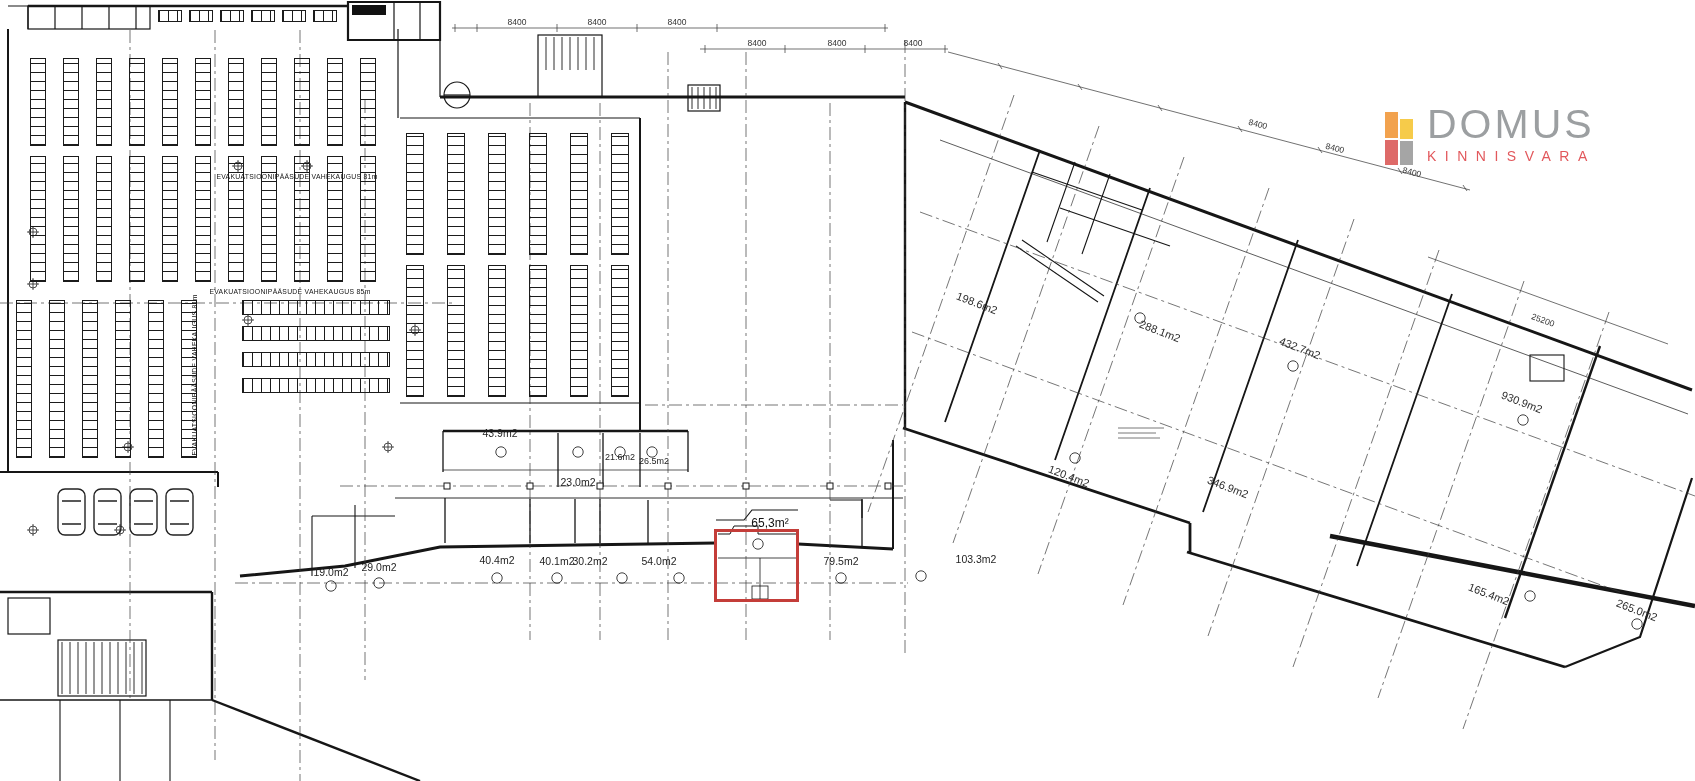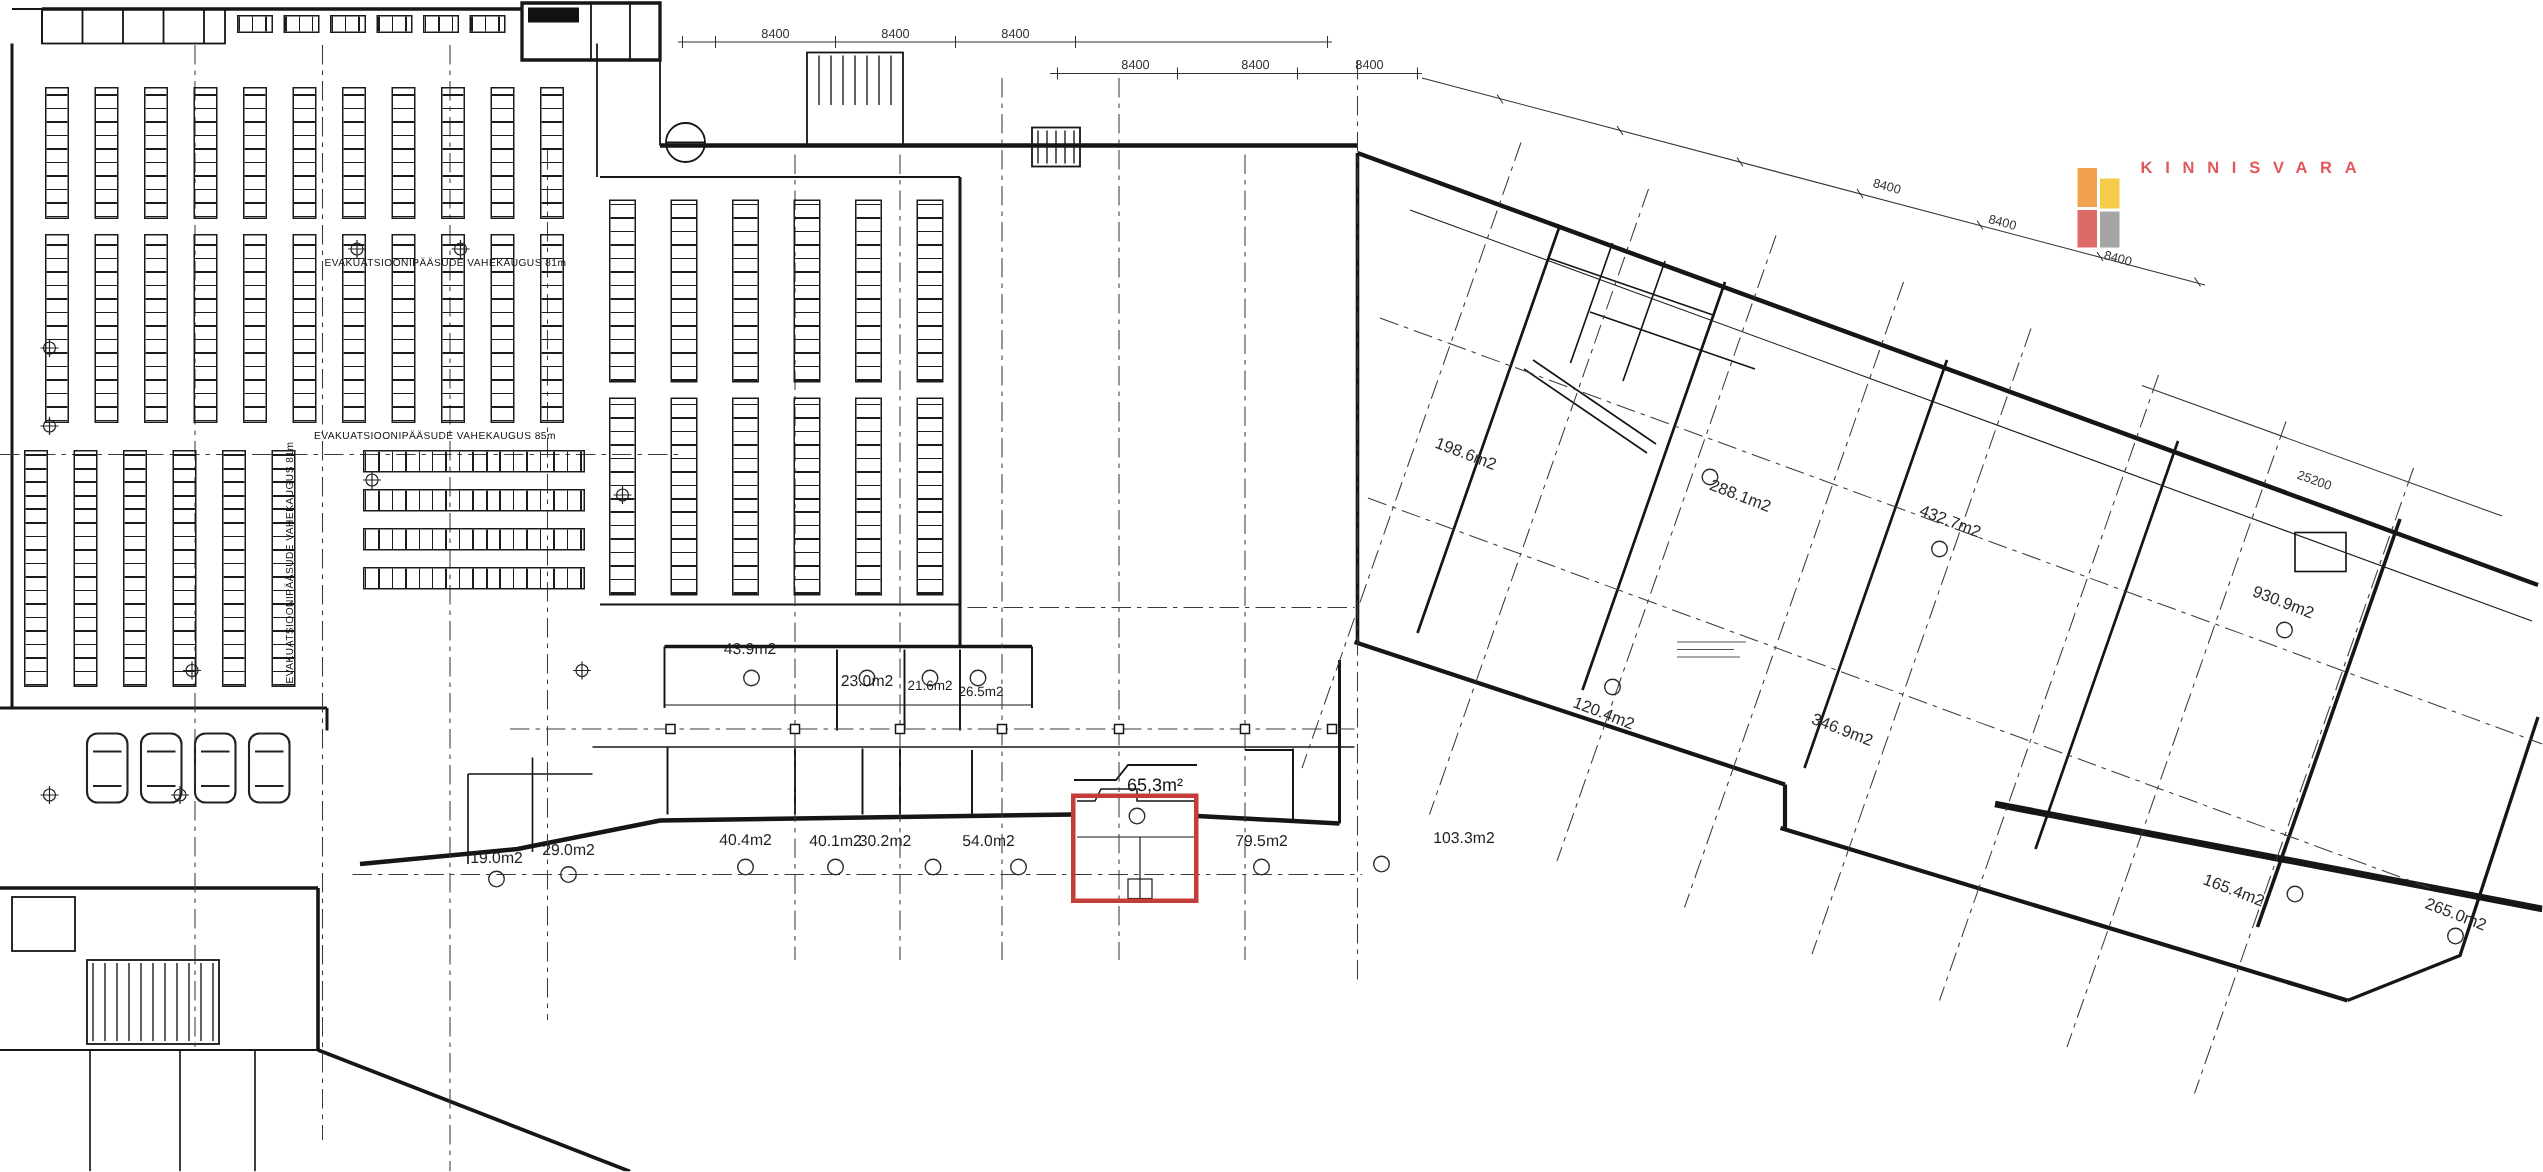--- a/index.html
+++ b/index.html
@@ -27,21 +27,21 @@
             border:3px solid #C43D39;box-sizing:border-box;background:transparent;}
   
   .logo{position:absolute;left:1385px;top:103px;display:flex;align-items:flex-start;gap:12px;}
   .logo-mark{position:relative;width:30px;height:62px;}
   .sq{position:absolute;}
   .sq-tl{left:0;top:9px;width:13px;height:26px;}
   .sq-bl{left:0;top:37px;width:13px;height:25px;}
   .sq-tr{left:15px;top:16px;width:13px;height:20px;}
   .sq-br{left:15px;top:38px;width:13px;height:24px;}
   .logo-name{font-size:41px;line-height:42px;letter-spacing:3px;font-weight:400;color:#9C9FA1;}
-  .logo-tagline{font-size:11px;letter-spacing:8.5px;font-weight:700;color:#E2585C;margin-top:3px;}
+  .logo-tagline{font-size:14px;letter-spacing:8.5px;font-weight:400;color:#E2585C;margin-top:3px;}
 </style>
 </head>
 <body>
 
 <div id="stage">
 
   <svg id="linework" width="1695" height="781" viewBox="0 0 1695 781">
 
     <g stroke="#161616" fill="none" stroke-width="1.2">
       <rect x="28" y="6" width="122" height="23"></rect>
@@ -287,21 +287,21 @@
       <div class="shelf-h" style="left: 189px; top: 10px; width: 24px; height: 12px;"></div>
       <div class="shelf-h" style="left: 220px; top: 10px; width: 24px; height: 12px;"></div>
       <div class="shelf-h" style="left: 251px; top: 10px; width: 24px; height: 12px;"></div>
       <div class="shelf-h" style="left: 282px; top: 10px; width: 24px; height: 12px;"></div>
       <div class="shelf-h" style="left: 313px; top: 10px; width: 24px; height: 12px;"></div>
     </div>
 
   <div class="red-room" style="border-color: rgb(196, 61, 57);"></div>
 
   <div class="lbl" style="left:500px;top:433px">43.9m2</div>
-  <div class="lbl" style="left:578px;top:454px">23.0m2</div>
+  <div class="lbl" style="left:578px;top:482px">23.0m2</div>
   <div class="lbl small" style="left:620px;top:457px">21.6m2</div>
   <div class="lbl small" style="left:654px;top:461px">26.5m2</div>
 
   <div class="lbl" style="left:331px;top:572px">19.0m2</div>
   <div class="lbl" style="left:379px;top:567px">29.0m2</div>
   <div class="lbl" style="left:497px;top:560px">40.4m2</div>
   <div class="lbl" style="left:557px;top:561px">40.1m2</div>
   <div class="lbl" style="left:590px;top:561px">30.2m2</div>
   <div class="lbl" style="left:659px;top:561px">54.0m2</div>
   <div class="lbl" style="left:841px;top:561px">79.5m2</div>
@@ -334,17 +334,18 @@
   <div class="note vert" style="left:194px;top:375px">EVAKUATSIOONIPÄÄSUDE VAHEKAUGUS 81m</div>
 
   <div class="logo">
     <div class="logo-mark">
       <div class="sq sq-tl" style="background: rgb(242, 162, 78);"></div>
       <div class="sq sq-tr" style="background: rgb(246, 203, 74);"></div>
       <div class="sq sq-bl" style="background: rgb(222, 106, 104);"></div>
       <div class="sq sq-br" style="background: rgb(165, 165, 165);"></div>
     </div>
     <div class="logo-text">
+      <div class="logo-name" style="color: rgb(156, 159, 161);">DOMUS</div>
       <div class="logo-tagline" style="color: rgb(226, 88, 92);">KINNISVARA</div>
     </div>
   </div>
 
 </div>
 
 </body></html>

